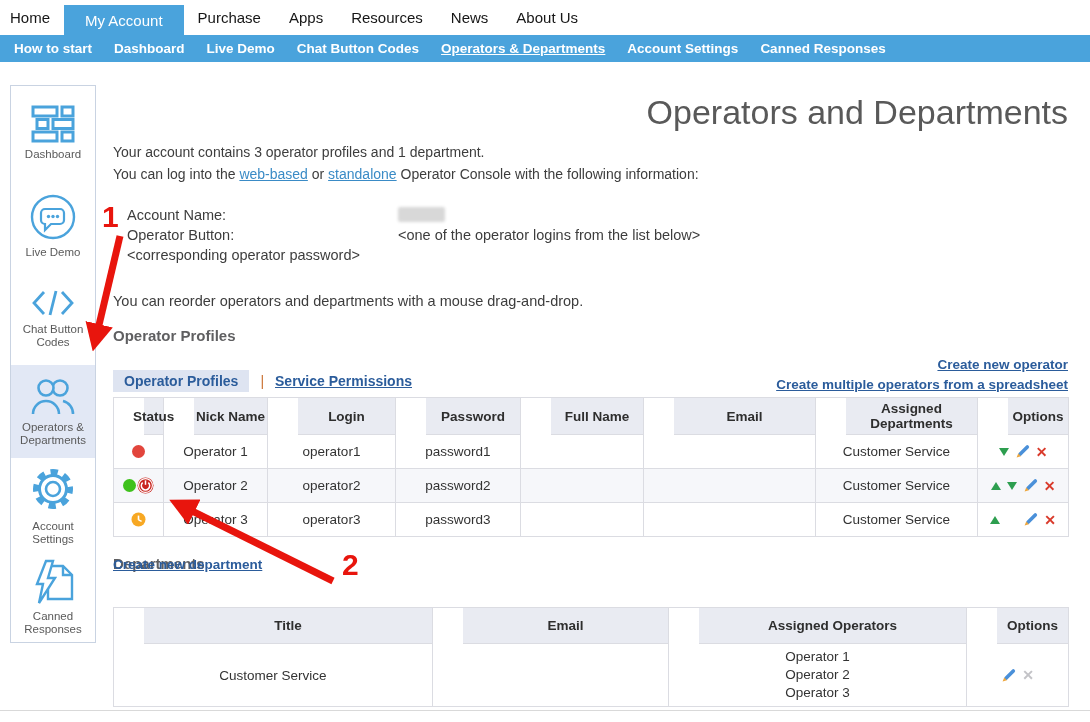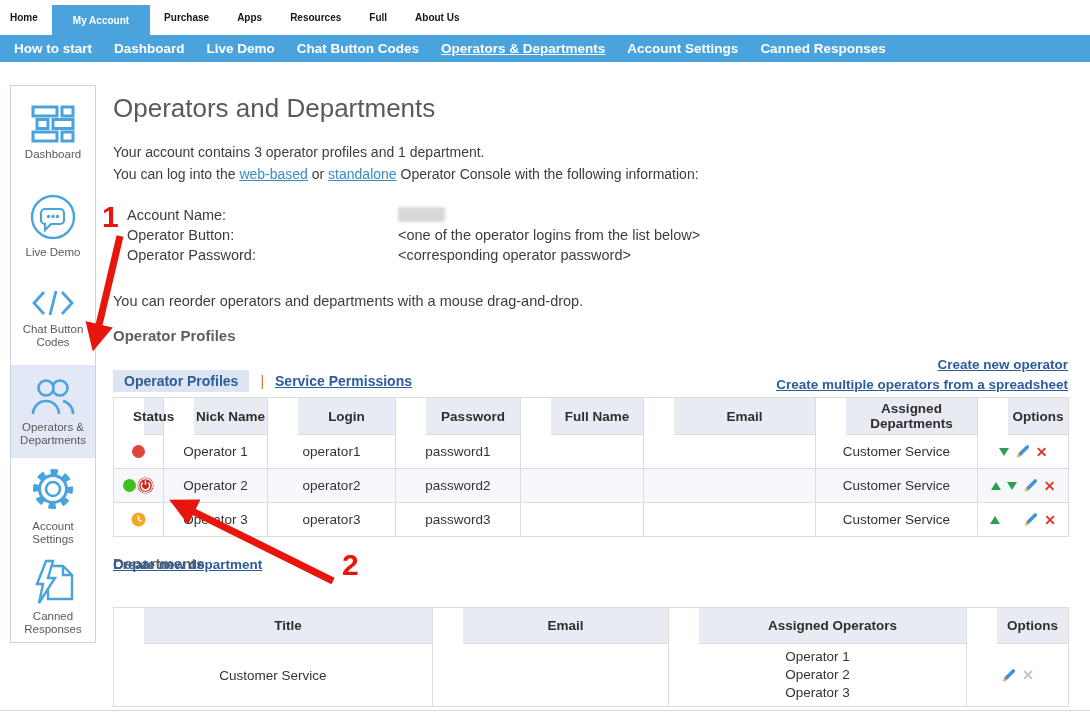--- a/index.html
+++ b/index.html
@@ -3,21 +3,21 @@
 <meta charset="utf-8">
 <style>
   * { margin:0; padding:0; box-sizing:border-box; }
   html,body { background:#fff; }
   body { font-family:"Liberation Sans", sans-serif; }
   #page { position:relative; width:1090px; height:722px; background:#fff; overflow:hidden; }
 
   
   .topnav { position:absolute; top:0; left:0; width:1090px; height:35px; background:#fff;
             display:flex; align-items:center; }
-  .topnav-item { font-weight:bold; font-size:10px; color:#161616; padding:0 14px; cursor:pointer; white-space:nowrap; }
+  .topnav-item { font-weight:normal; font-size:15px; color:#161616; padding:0 14px; cursor:pointer; white-space:nowrap; }
   .topnav-item:first-child { padding-left:10px; }
   .topnav-item.active { background:var(--nav_blue,#4aa3dc); color:#fff; align-self:flex-end;
                         height:30px; display:flex; align-items:center; padding:0 21px; }
 
   
   .subnav { position:absolute; top:35px; left:0; width:1090px; height:27px;
             background:var(--nav_blue,#4aa3dc); display:flex; align-items:center; padding-left:3px; }
   .subnav-item { color:#fff; font-weight:bold; font-size:13.5px; padding:0 11px; cursor:pointer; white-space:nowrap; }
   .subnav-item.active { text-decoration:underline; }
 
@@ -25,22 +25,22 @@
   .sidebar { position:absolute; left:10px; top:85px; width:86px; height:558px;
              border:1px solid var(--sidebar_border,#c9d3e2); background:#fff; }
   .side-item { height:93px; display:flex; flex-direction:column; align-items:center;
                justify-content:center; gap:5px; text-align:center; cursor:pointer; }
   .side-item.selected { background:var(--sidebar_selected_bg,#e2e8f5); }
   .side-icon { color:var(--icon_blue,#4aa3dc); line-height:0; }
   .side-icon svg { stroke:currentColor; fill:none; }
   .side-label { font-size:11.5px; line-height:13px; color:#5a5a5a; width:80px; }
 
   
-  .page-title { position:absolute; top:93px; left:113px; width:955px; text-align:left;
-                font-size:26px; font-weight:400; color:var(--heading_gray,#595959); }
+  .page-title { position:absolute; top:93px; left:113px; width:955px; text-align:right;
+                font-size:34px; font-weight:400; color:var(--heading_gray,#595959); }
   .intro { position:absolute; top:141px; left:113px; font-size:14px; color:var(--body_text,#3d3d3d); line-height:22px; }
   .intro a, .text-link { color:var(--link_light_blue,#3a8bc6); text-decoration:underline; cursor:pointer; }
 
   .creds { position:absolute; top:205px; left:127px; display:grid; grid-template-columns:271px auto;
            font-size:14.5px; color:var(--body_text,#3d3d3d); line-height:20px; }
   .blur-box { width:47px; height:15px; margin-top:2px; background:#d8d8d8; filter:blur(1.5px); border-radius:2px; }
 
   .reorder-note { position:absolute; top:293px; left:113px; font-size:14.5px; color:var(--body_text,#3d3d3d); }
 
   .section-title { position:absolute; font-size:15px; font-weight:bold; color:#5f5f61; }
@@ -100,21 +100,21 @@
 <body>
 
 <div id="page" style="--nav_blue: #4aa3dc; --link_dark_blue: #2b5c9b; --link_light_blue: #3a8bc6; --heading_gray: #595959; --body_text: #3d3d3d; --table_header_bg: #e9ebf2; --row_alt_bg: #f6f7fa; --table_border: #dbdce2; --sidebar_selected_bg: #e2e8f5; --sidebar_border: #c9d3e2; --icon_blue: #4aa3dc; --tab_active_bg: #dee4f1; --tab_separator: #c96f2e; --annotation_red: #e8150d; --status_offline_red: #e2453c; --status_online_green: #3ec11c; --status_away_orange: #f7a823; --power_red: #c9251f; --arrow_green: #2d9e4f; --delete_red: #d93a2b; --disabled_gray: #c3c3c7; --pencil_blue: #4a90d9; --pencil_tip: #eda73f;">
 
   <div class="topnav">
     <div class="topnav-item">Home</div>
     <div class="topnav-item active">My Account</div>
     <div class="topnav-item">Purchase</div>
     <div class="topnav-item">Apps</div>
     <div class="topnav-item">Resources</div>
-    <div class="topnav-item">Full</div>
+    <div class="topnav-item">News</div>
     <div class="topnav-item">About Us</div>
   </div>
 
   <div class="subnav">
     <div class="subnav-item">How to start</div>
     <div class="subnav-item">Dashboard</div>
     <div class="subnav-item">Live Demo</div>
     <div class="subnav-item">Chat Button Codes</div>
     <div class="subnav-item active">Operators &amp; Departments</div>
     <div class="subnav-item">Account Settings</div>
@@ -197,21 +197,20 @@
     <div><span>You can log into the </span><a class="text-link">web-based</a><span> or </span><a class="text-link">standalone</a><span> Operator Console with the following information:</span></div>
   </div>
 
   <div class="creds">
     <div>Account Name:</div>
     <div>
         <div class="blur-box"></div>
       </div>
     <div>Operator Button:</div>
     <div>&lt;one of the operator logins from the list below&gt;</div>
-    <div>Operator Password:</div>
     <div>&lt;corresponding operator password&gt;</div>
   </div>
 
   <div class="reorder-note">You can reorder operators and departments with a mouse drag-and-drop.</div>
 
   <div class="section-title op-section-title">Operator Profiles</div>
 
   <div class="create-links">
     <a class="bold-link">Create new operator</a><br>
     <a class="bold-link">Create multiple operators from a spreadsheet</a>

